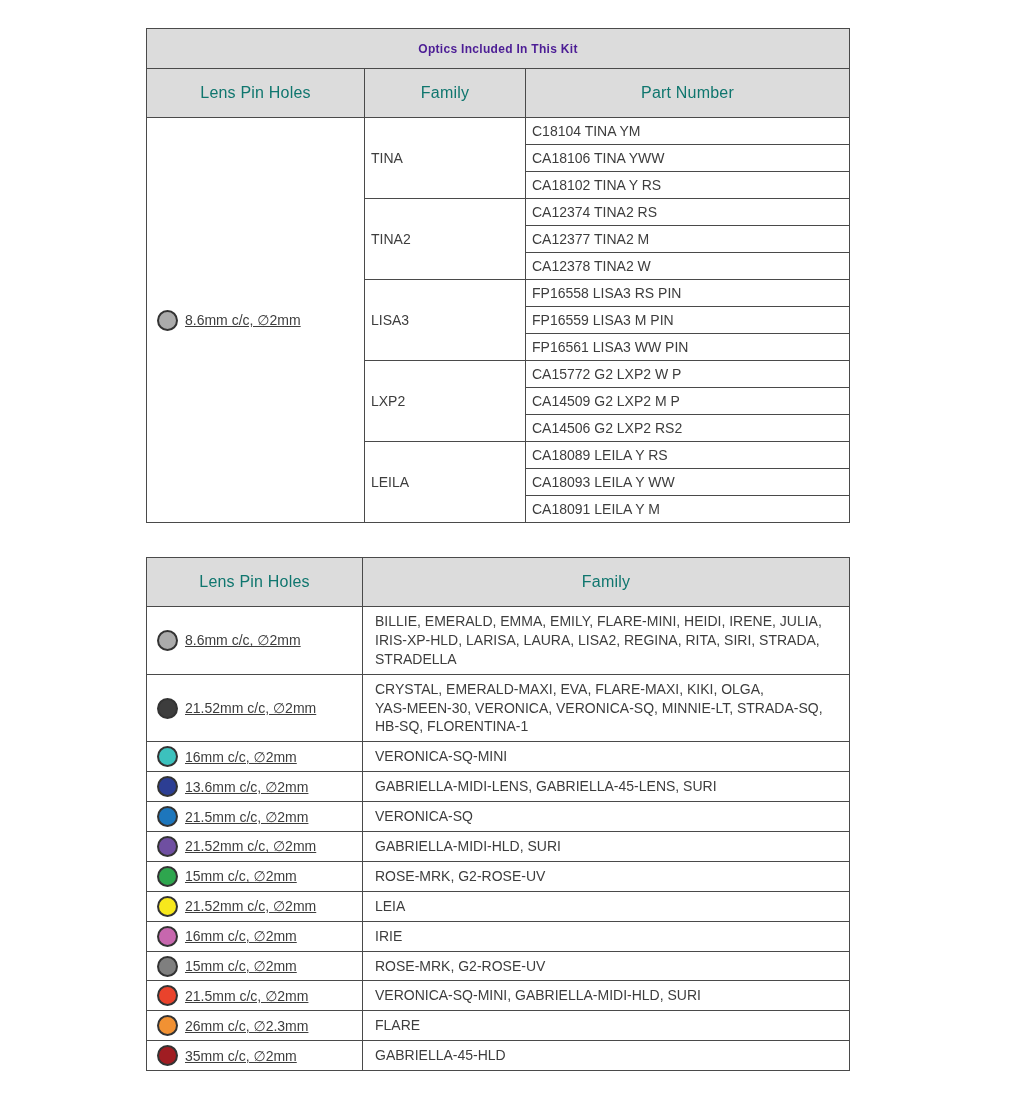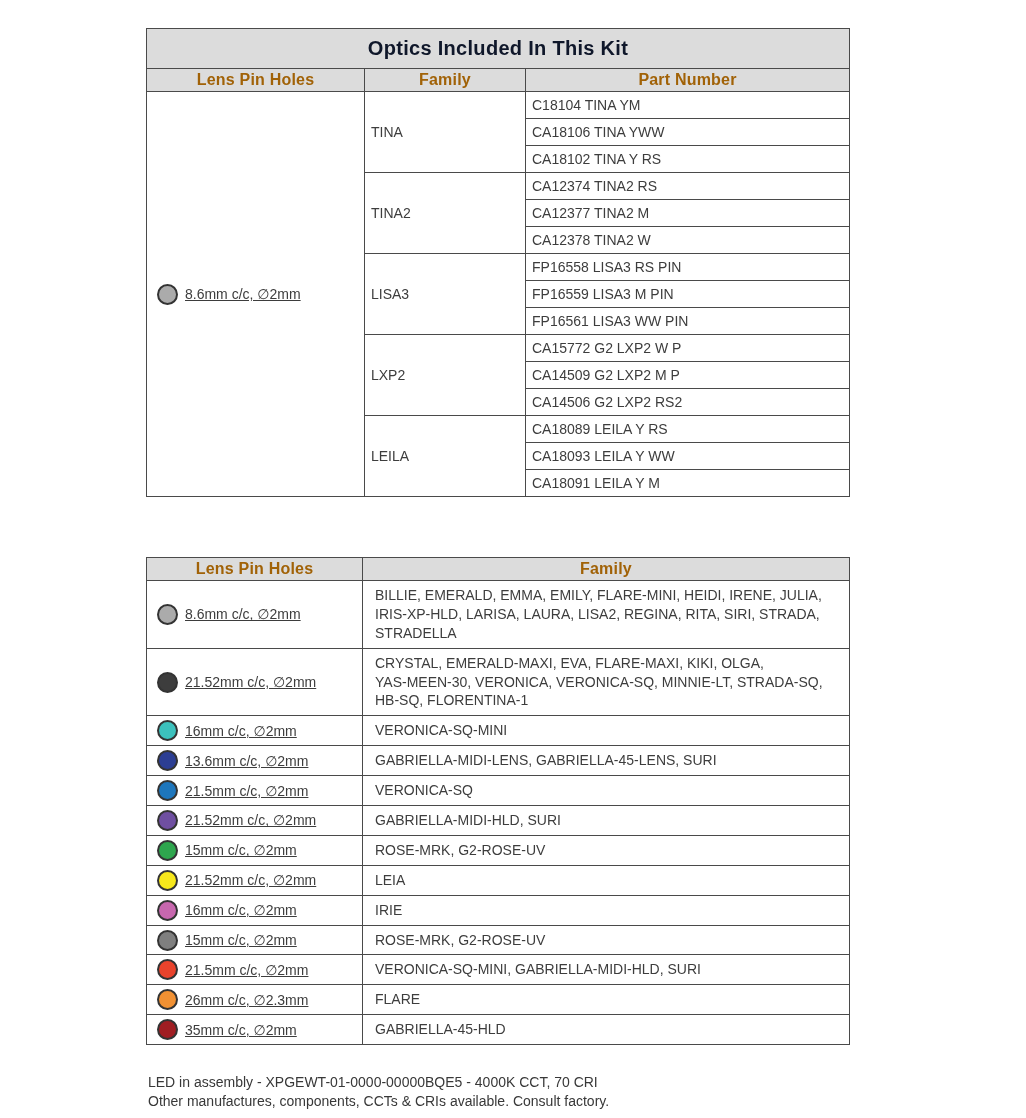--- a/index.html
+++ b/index.html
@@ -9,26 +9,26 @@
 
   table { border-collapse:collapse; width:703px; table-layout:fixed; }
   .tbl { position:absolute; left:146px; }
   #kit-table { top:28px; }
   #compat-table { top:557px; }
 
   table, th, td { border:1px solid #4a4a4a; }
   table { border:1.5px solid #3a3a3a; }
 
   th.title-cell {
-    background:#dcdcdc; color:#0f172a; font-size:20px; font-weight:bold;
+    background:#dcdcdc; color:#4c1d95; font-size:12px; font-weight:bold;
     height:40px; text-align:center; letter-spacing:0.3px;
   }
   th.col-head {
-    background:#dcdcdc; color:#a16207; font-size:16px; font-weight:bold;
-    height:23px; text-align:center; letter-spacing:0.2px;
+    background:#dcdcdc; color:#0f766e; font-size:16px; font-weight:normal;
+    height:49px; text-align:center; letter-spacing:0.2px;
   }
 
   td { font-size:14px; color:#3d3d3d; text-align:left; }
 
   
   #kit-table td.part-cell { height:27px; padding:2px 6px; }
   #kit-table td.family-cell { padding:10px 6px; }
 
   .lens-cell { vertical-align:middle; text-align:left;text-decoration:underline; }
   .lens-inner { display:flex; align-items:center; gap:7px; padding-left:10px; }
@@ -253,18 +253,14 @@
             <div class="lens-inner">
               <span class="dot" style="background: rgb(160, 29, 34);"></span>
               <span>35mm c/c, ∅2mm</span>
             </div>
           </td>
           <td class="family-list">GABRIELLA-45-HLD</td>
         </tr>
       </tbody>
   </table>
 
-  <div class="footer">
-    <div>LED in assembly - XPGEWT-01-0000-00000BQE5 - 4000K CCT, 70 CRI</div>
-    <div>Other manufactures, components, CCTs &amp; CRIs available. Consult factory.</div>
-  </div>
 
 </div>
 
 </body></html>

